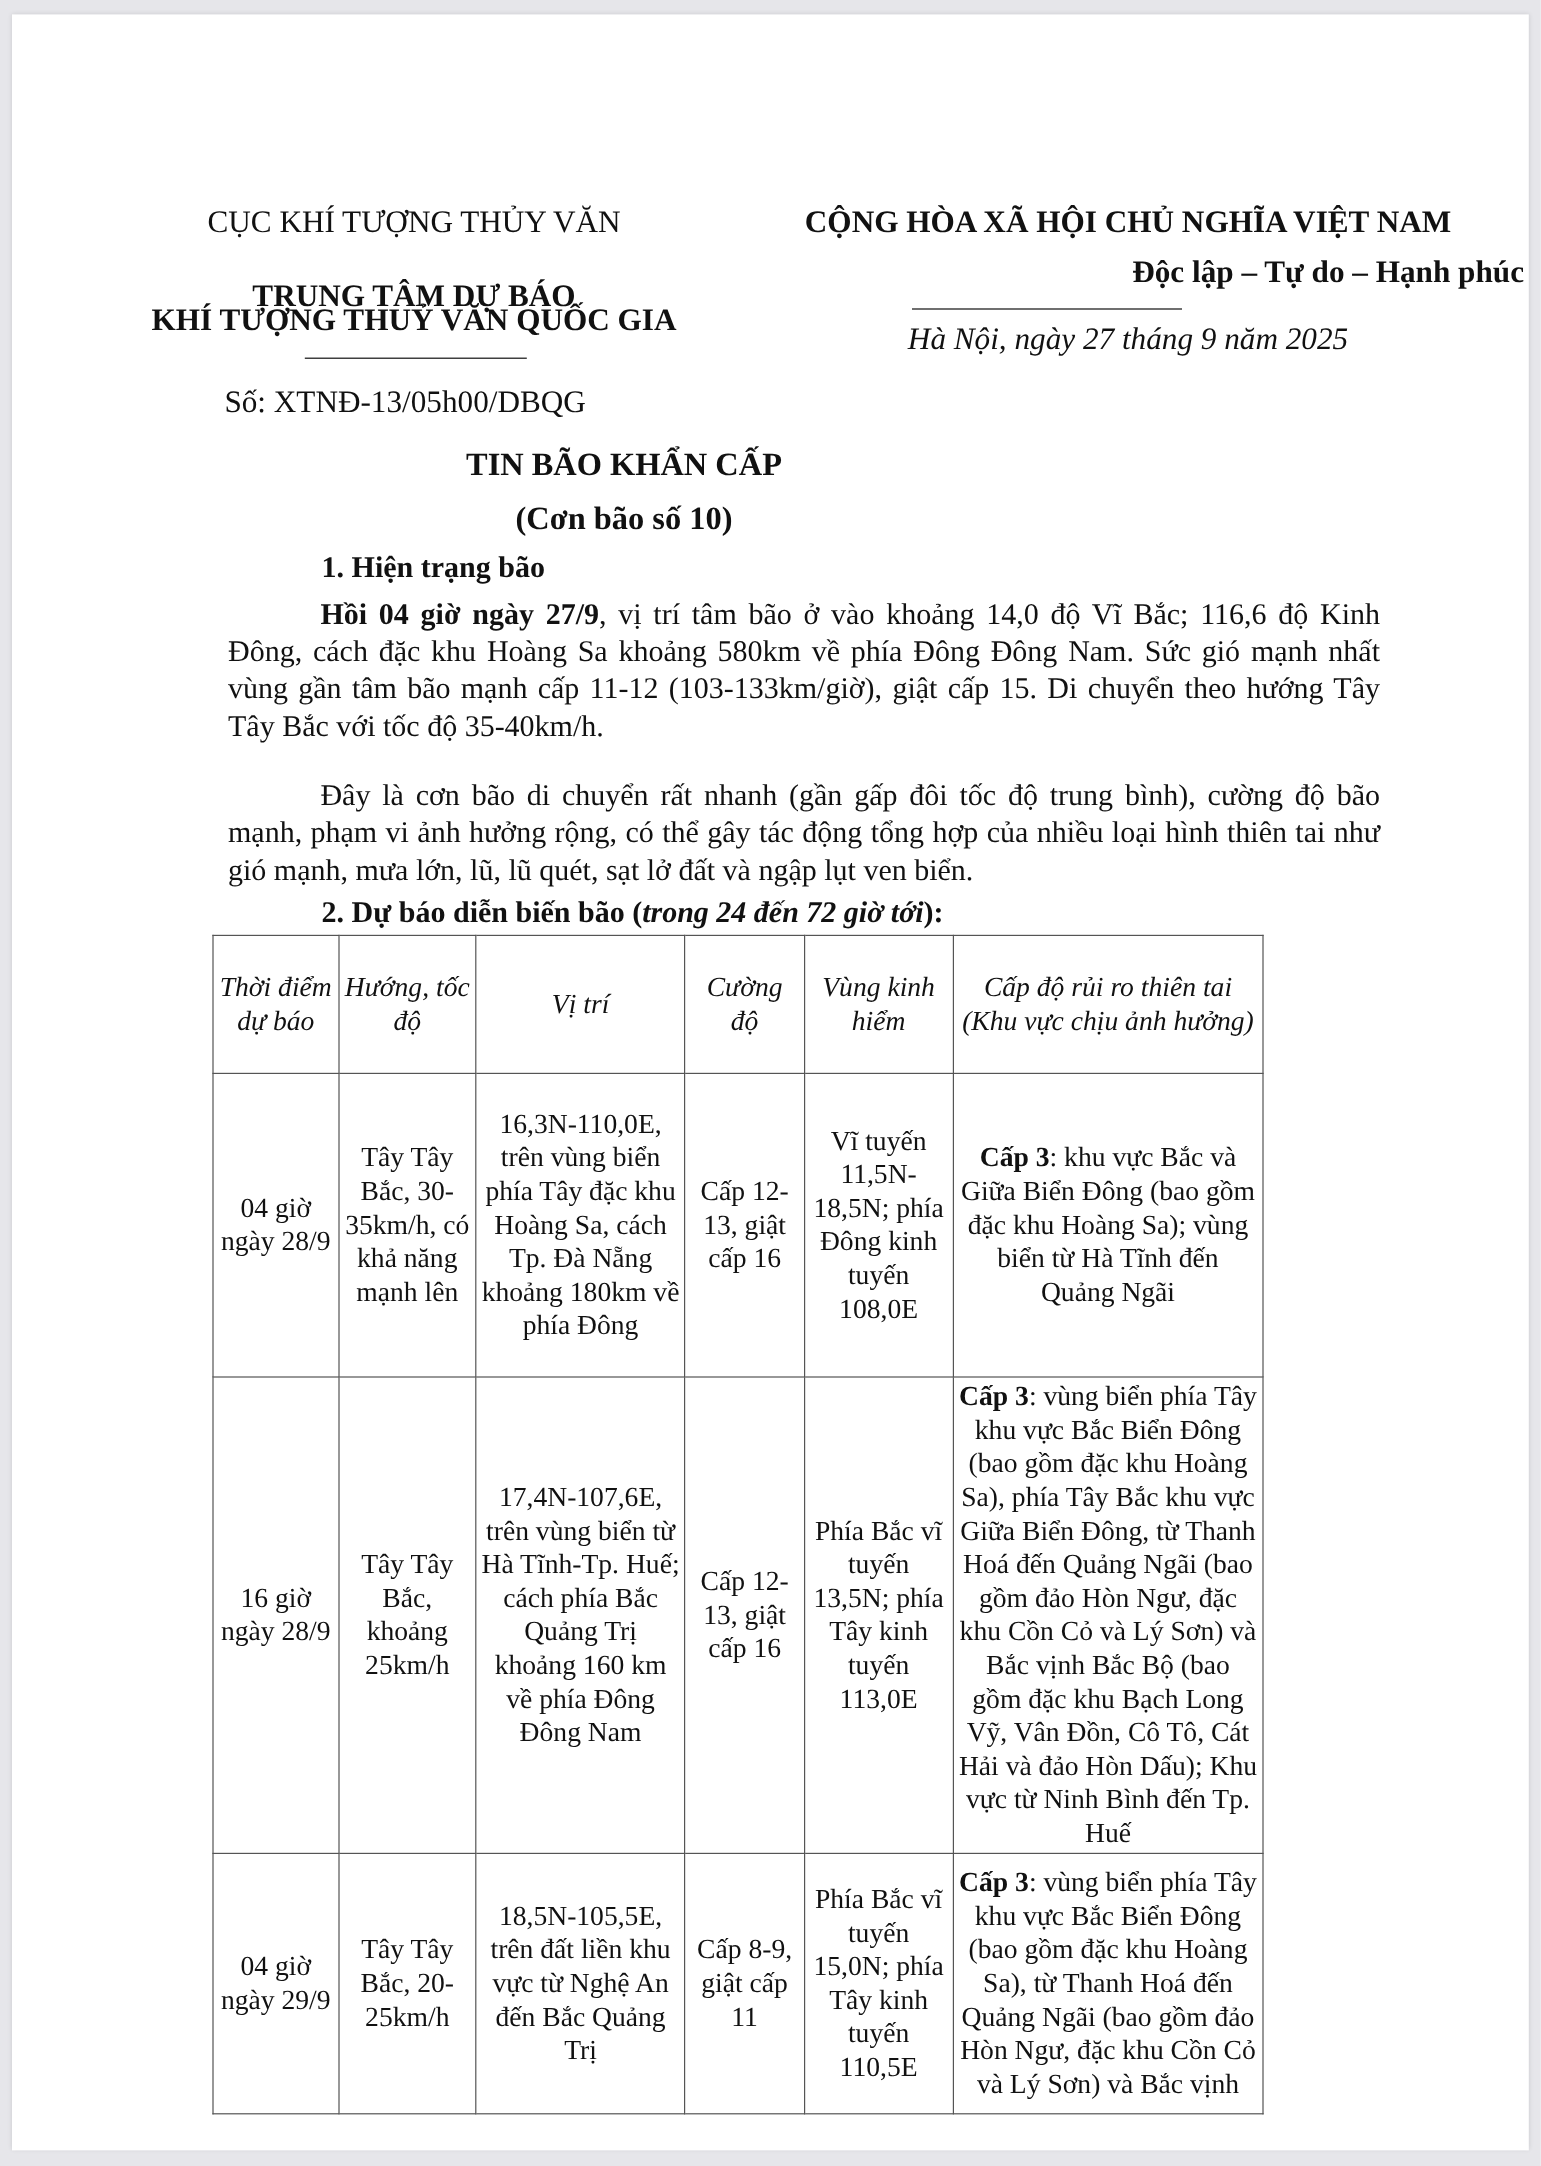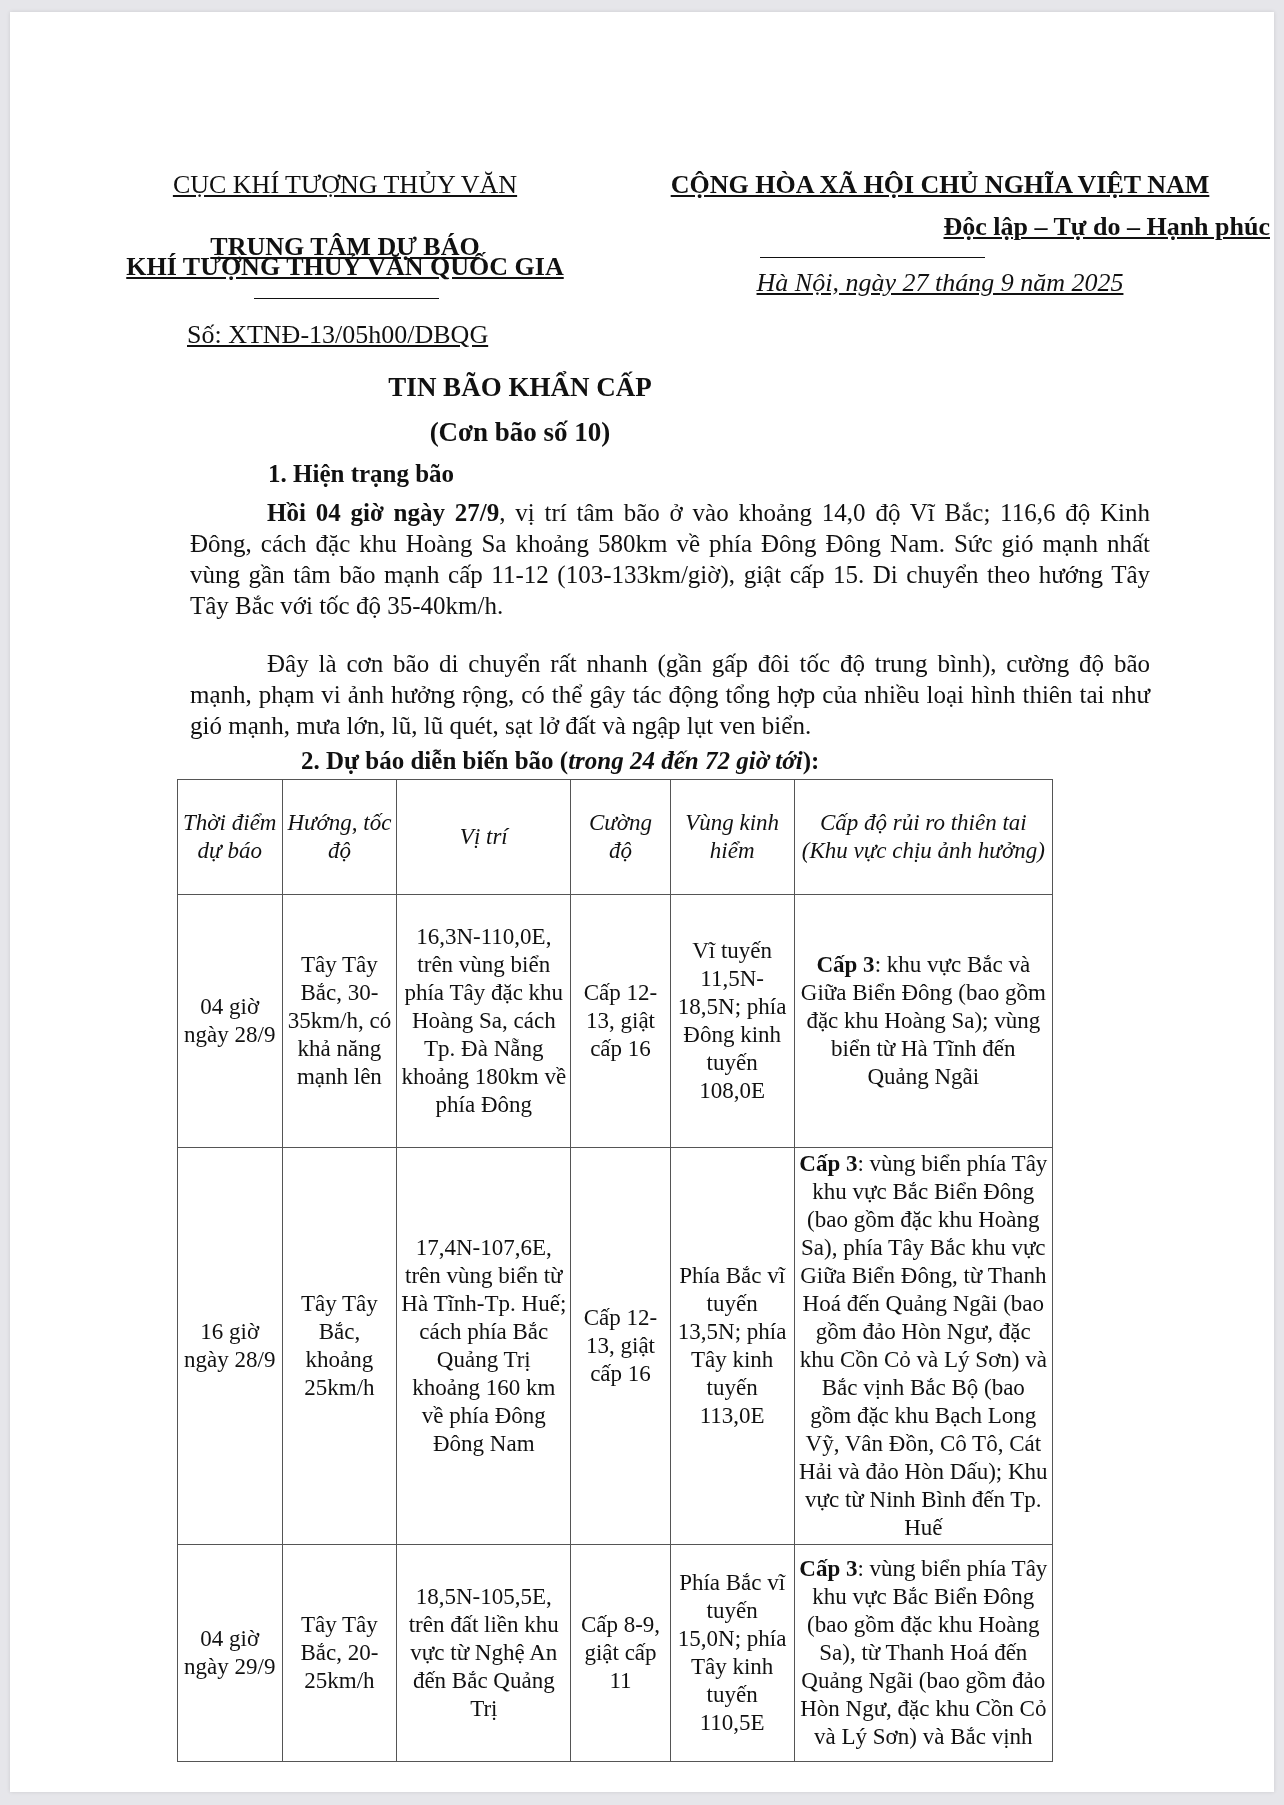--- a/index.html
+++ b/index.html
@@ -12,21 +12,21 @@
   }
   .page {
     position: absolute; left: 10px; top: 12px;
     width: 1264px; height: 1780px;
     background: #ffffff;
     box-shadow: 0 0 4px rgba(0,0,0,0.12);
   }
   .abs { position: absolute; white-space: nowrap; }
   .hdr-left { left: 100px; width: 470px; text-align: center; }
   .hdr-right { left: 600px; width: 660px; text-align: center; }
-  .f24 { font-size: 26px; text-decoration: underline; }
+  .f24 { font-size: 26px; }
   .bold { font-weight: bold; }
   .ital { font-style: italic; }
   .rule { position: absolute; height: 0; border-top: 1.5px solid #111; }
   .title { left: 0; width: 1020px; text-align: center; font-size: 27px; font-weight: bold; }
   .para { position: absolute; left: 180px; width: 960px; font-size: 25px; line-height: 31px; text-align: justify; white-space: normal; }
   table.fc {
     position: absolute; left: 167px; top: 767px;
     width: 876px; border-collapse: collapse;
     font-size: 23px; line-height: 28px;
   }
@@ -59,21 +59,21 @@
   <div class="rule" style="left:750px; top:245px; width:225px;"></div>
   <div class="abs hdr-right f24 ital" style="top:256px;">Hà Nội, ngày 27 tháng 9 năm 2025</div>
 
   <div class="abs title" style="top:360px;">TIN BÃO KHẨN CẤP</div>
   <div class="abs title" style="top:405px;">(Cơn bão số 10)</div>
 
   <div class="abs bold" style="left:258px; top:448px; font-size:25px;">1.  Hiện trạng bão</div>
   <div class="para" style="top:485px; text-indent:77px;"><b>Hồi 04 giờ ngày 27/9</b><span>, vị trí tâm bão ở vào khoảng 14,0 độ Vĩ Bắc; 116,6 độ Kinh Đông, cách đặc khu Hoàng Sa khoảng 580km về phía Đông Đông Nam. Sức gió mạnh nhất vùng gần tâm bão mạnh cấp 11-12 (103-133km/giờ), giật cấp 15. Di chuyển theo hướng Tây Tây Bắc với tốc độ 35-40km/h.</span></div>
   <div class="para" style="top:636px; text-indent:77px;">Đây là cơn bão di chuyển rất nhanh (gần gấp đôi tốc độ trung bình), cường độ bão mạnh, phạm vi ảnh hưởng rộng, có thể gây tác động tổng hợp của nhiều loại hình thiên tai như gió mạnh, mưa lớn, lũ, lũ quét, sạt lở đất và ngập lụt ven biển.</div>
 
-  <div class="abs bold" style="left:258px; top:735px; font-size:25px;margin-left:33px;"><span>2. Dự báo diễn biến bão (</span><i>trong 24 đến 72 giờ tới</i><span>):</span></div>
+  <div class="abs bold" style="left:258px; top:735px; font-size:25px;"><span>2. Dự báo diễn biến bão (</span><i>trong 24 đến 72 giờ tới</i><span>):</span></div>
 
   <table class="fc">
     <colgroup>
       <col style="width:117px">
         <col style="width:122px">
         <col style="width:197px">
         <col style="width:106px">
         <col style="width:136px">
         <col style="width:303px">
     </colgroup>

